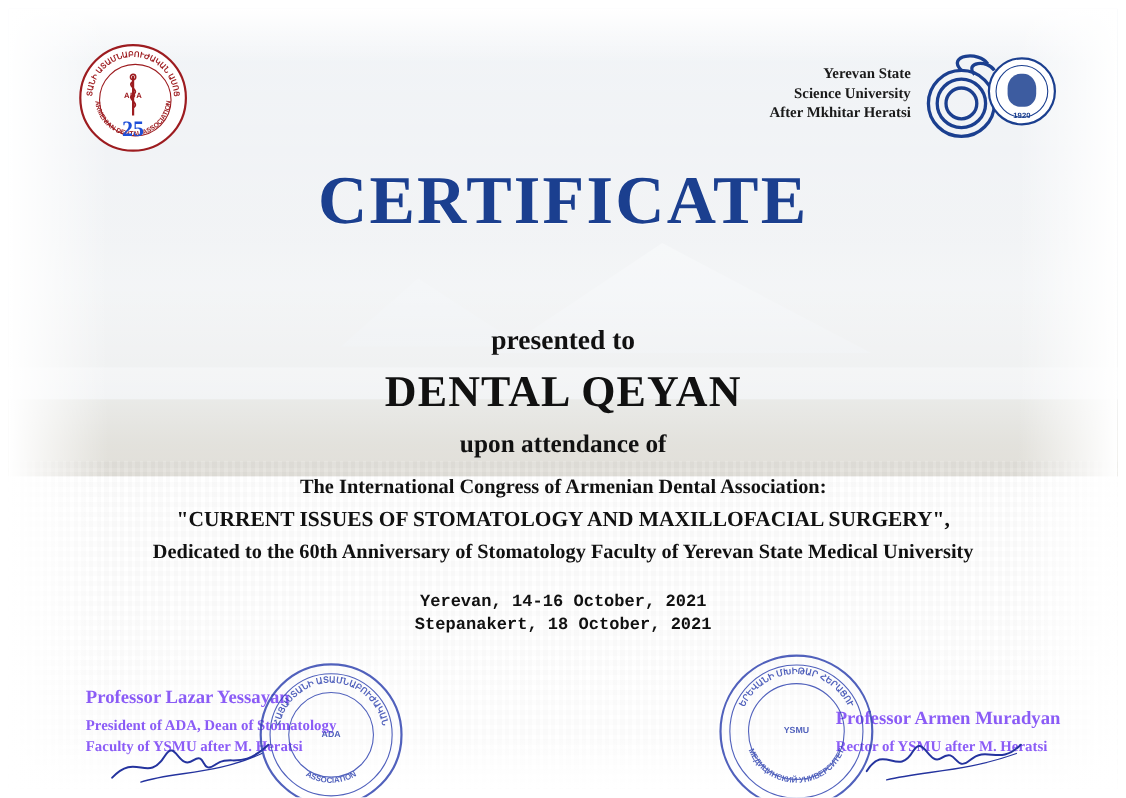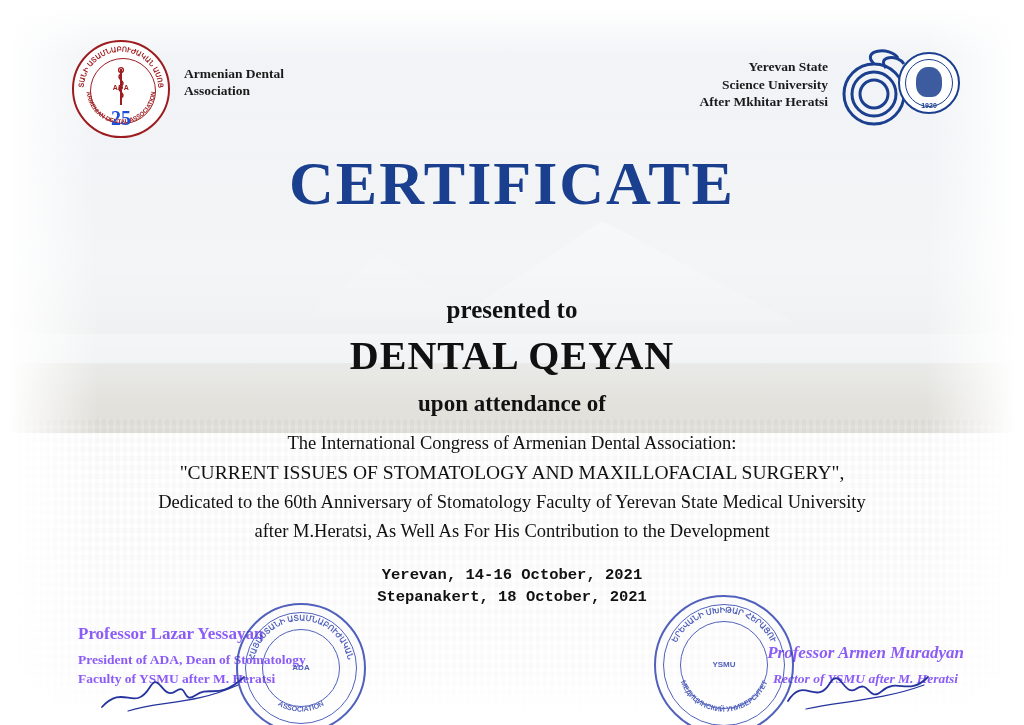--- a/index.html
+++ b/index.html
@@ -289,21 +289,21 @@
   }
   .upon-attendance {
     font-family: "Liberation Serif", serif;
     font-weight: bold;
     font-size: 23px;
     margin-bottom: 12px;
     margin-top: 12px;
   }
   .event-lines {
     font-family: "Liberation Serif", serif;
-    font-weight: normal;
+    font-weight: bold;
     font-size: 18.5px;
     line-height: 1.55;
   }
   .event-lines .l2 {
     font-size: 19.5px;
   }
   .dates {
     margin-top: 20px;
     font-family: Liberation Mono, monospace;
     font-weight: bold;
@@ -311,21 +311,21 @@
     line-height: 1.4;
   }
 
   
   .sig {
     position: absolute;
     bottom: 36px;
     color: #8b5cf6;
   }
   .sig-left { left: 78px; text-align: left; }
-  .sig-right { right: 60px; text-align: center; font-style: italic; }
+  .sig-right { right: 60px; text-align: left; }
   .sig-name {
     font-family: "Liberation Serif", serif;
     font-weight: bold;
     font-size: 17px;
     margin-bottom: 6px;
   }
   .sig-role {
     font-family: "Liberation Serif", serif;
     font-weight: bold;
     font-size: 13.5px;
@@ -425,24 +425,20 @@
         </svg>
         <div class="inner-circle"></div>
         <svg class="caduceus" viewBox="0 0 30 42">
           <line x1="15" y1="3" x2="15" y2="39" stroke="#9d1c20" stroke-width="2"></line>
           <path d="M15 8 C 8 12, 22 16, 15 20 C 8 24, 22 28, 15 32" fill="none" stroke="#9d1c20" stroke-width="1.6"></path>
           <circle cx="15" cy="4" r="2.4" fill="none" stroke="#9d1c20" stroke-width="1.4"></circle>
         </svg>
         <div class="ada-mark">ADA</div>
         <div class="num25">25</div>
       </div>
-      <div class="ada-label">
-        <div>Armenian Dental</div>
-        <div>Association</div>
-      </div>
     </div>
 
     <div class="ysmu-block">
       <div class="ysmu-label">
         <div>Yerevan State</div>
         <div>Science University</div>
         <div>After Mkhitar Heratsi</div>
       </div>
       <div class="ysmu-logo">
         <svg viewBox="0 0 120 92" style="position:absolute;left:0;top:0;width:120px;height:92px;">
@@ -467,21 +463,20 @@
   <div class="title">CERTIFICATE</div>
 
   <div class="body-block">
     <div class="presented-to">presented to</div>
     <div class="recipient">DENTAL QEYAN</div>
     <div class="upon-attendance">upon attendance of</div>
     <div class="event-lines">
       <div>The International Congress of Armenian Dental Association:</div>
       <div class="l2">"CURRENT ISSUES OF STOMATOLOGY AND MAXILLOFACIAL SURGERY",</div>
       <div>Dedicated to the 60th Anniversary of Stomatology Faculty of Yerevan State Medical University</div>
-      <div>after M.Heratsi, As Well As For His Contribution to the Development</div>
     </div>
     <div class="dates">
       <div>Yerevan, 14-16 October, 2021</div>
       <div>Stepanakert, 18 October, 2021</div>
     </div>
   </div>
 
   <div class="sig sig-left">
     <div class="sig-name">Professor Lazar Yessayan</div>
     <div class="sig-role">

